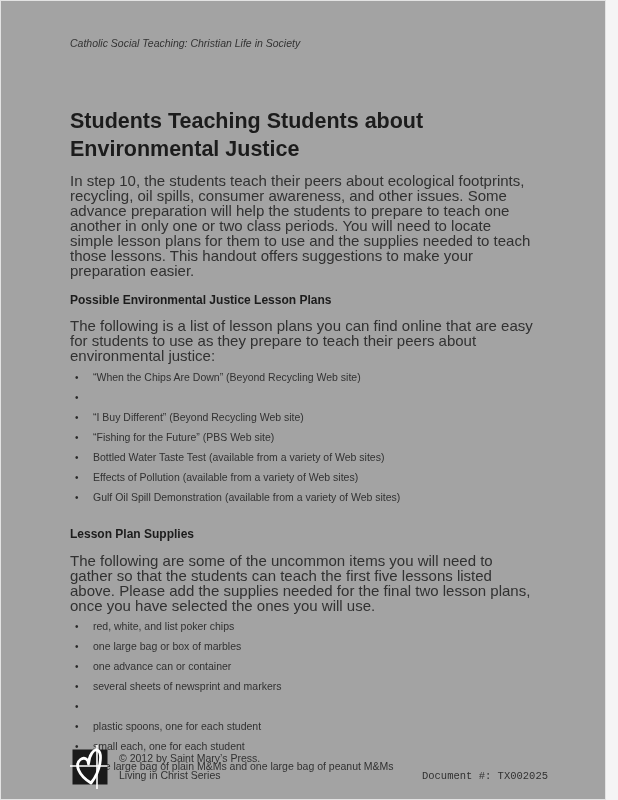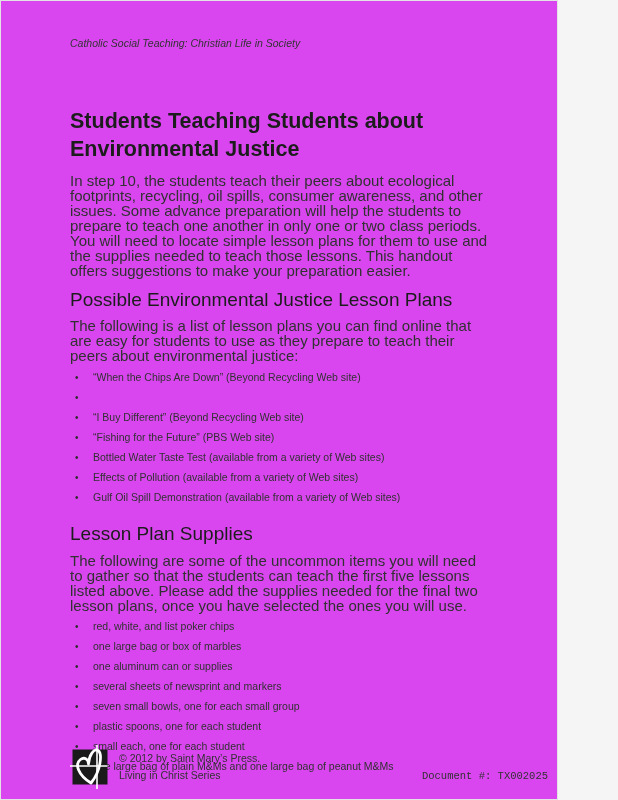--- a/index.html
+++ b/index.html
@@ -3,23 +3,23 @@
 <meta charset="utf-8">
 <style>
   * { margin: 0; padding: 0; box-sizing: border-box; }
   html, body { width: 618px; height: 800px; }
   body {
     background: #f5f5f5;
     font-family: "Liberation Sans", sans-serif;
   }
   .page {
     position: relative;
-    width: 558px;
+    width: 606px;
     height: 800px;
-    background: #d946ef;
+    background: #a3a3a3;
     box-shadow: inset 0 0 0 1px #e3e3e3;
     color: #2e2e2e;
     overflow: hidden;
   }
   .content { padding: 36px 70px 0 70px; }
 
   .course-header {
     font-size: 10.5px;
     line-height: 15px;
     font-style: italic;
@@ -33,23 +33,23 @@
     color: #1c1c1c;
     max-width: 455px;
   }
   p.body-text {
     font-size: 15px;
     line-height: 15px;
     color: #313131;
   }
   .intro { margin-top: 10px; }
   h2.section-heading {
-    font-size: 19px;
+    font-size: 12px;
     line-height: 22px;
-    font-weight: normal;
+    font-weight: bold;
     color: #1c1c1c;
   }
   .s1-heading { margin-top: 11px; }
   .s1-lead    { margin-top: 7px; }
   .s2-heading { margin-top: 18px; }
   .s2-lead    { margin-top: 8px; }
 
   ul.bullet-list {
     list-style: none;
     margin-top: 7px;
@@ -148,29 +148,28 @@
       <li>
           <span class="dot">•</span>
           <span>red, white, and list poker chips</span>
         </li>
       <li>
           <span class="dot">•</span>
           <span>one large bag or box of marbles</span>
         </li>
       <li>
           <span class="dot">•</span>
-          <span>one aluminum can or supplies</span>
+          <span>one advance can or container</span>
         </li>
       <li>
           <span class="dot">•</span>
           <span>several sheets of newsprint and markers</span>
         </li>
       <li>
           <span class="dot">•</span>
-          <span>seven small bowls, one for each small group</span>
         </li>
       <li>
           <span class="dot">•</span>
           <span>plastic spoons, one for each student</span>
         </li>
       <li>
           <span class="dot">•</span>
           <span>small each, one for each student</span>
         </li>
       <li>

